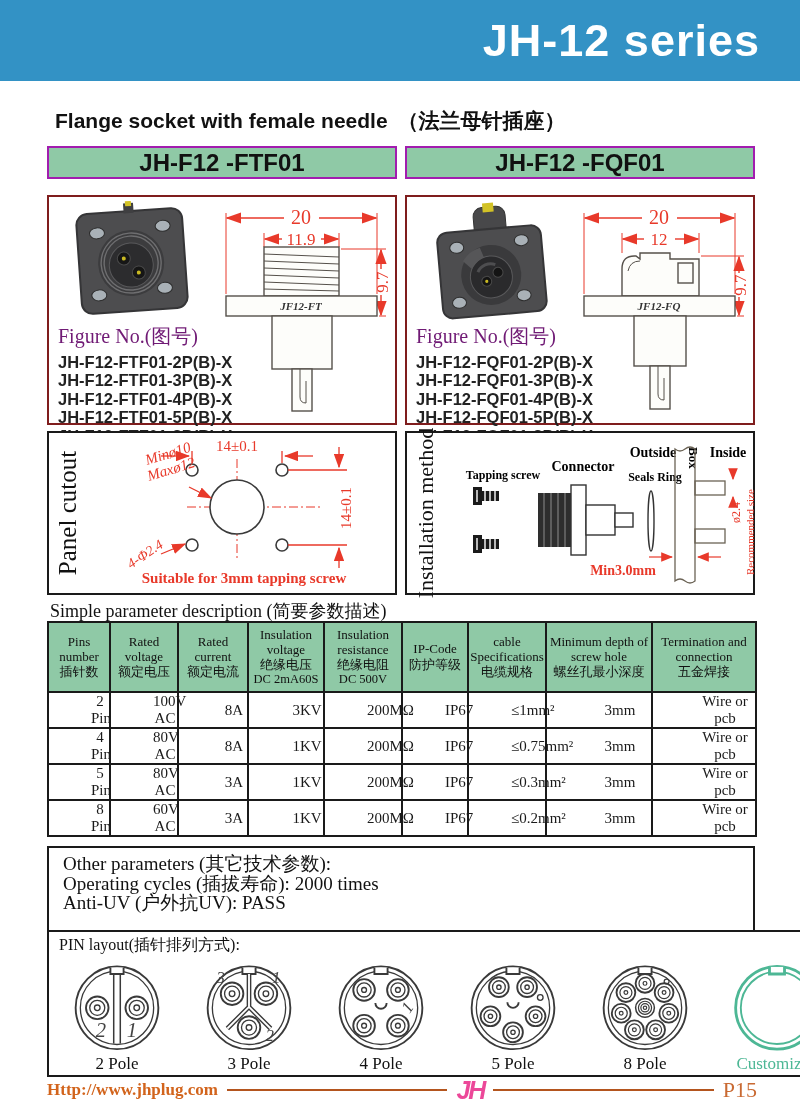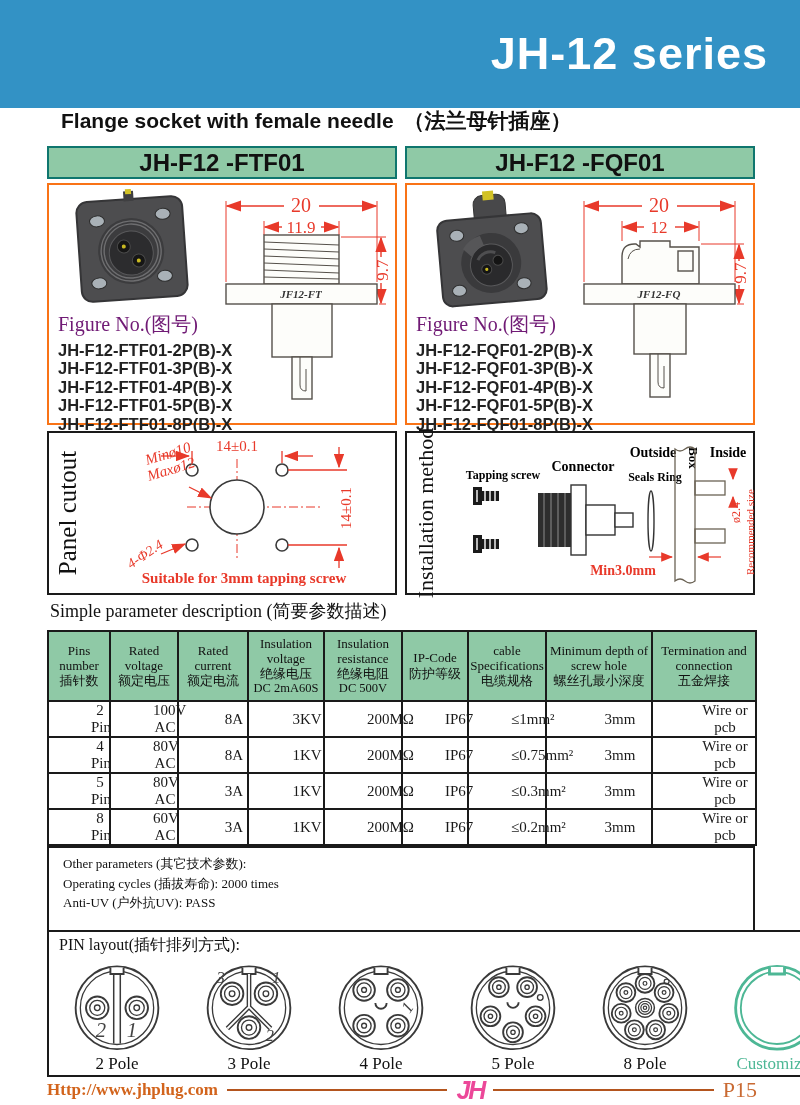--- a/index.html
+++ b/index.html
@@ -1,64 +1,64 @@
 <!DOCTYPE html>
 <html><head>
 <meta charset="utf-8">
 <style>
   * { margin:0; padding:0; box-sizing:border-box; }
   html,body { background:#ffffff; }
   .page { position:relative; width:800px; height:1105px; background:#fff;
           font-family:"Liberation Serif", serif; color:#1a1a1a; overflow:hidden; }
 
   
-  .topbar { position:absolute; top:0; left:0; width:800px; height:108px; background:#3392c5;
-            display:flex; align-items:center; justify-content:flex-end; padding-right:32px; }
+  .topbar { position:absolute; top:0; left:0; width:800px; height:81px; background:#3392c5;
+            display:flex; align-items:center; justify-content:flex-end; padding-right:40px; }
   .topbar .series { color:#fff; font-family:"Liberation Sans", sans-serif; font-weight:bold;
                     font-size:45px; letter-spacing:1px; }
 
-  .intro-title { position:absolute; top:107px; left:61px; font-family:"Liberation Sans", sans-serif;
+  .intro-title { position:absolute; top:107px; left:55px; font-family:"Liberation Sans", sans-serif;
                  font-weight:bold; font-size:21px; color:#111; }
   .intro-title .zh { font-family:"Liberation Serif", serif; font-weight:600; margin-left:10px; }
 
   
   .products { position:absolute; top:146px; left:47px; width:708px; height:279px; display:flex; gap:8px; }
   .panel { flex:1; display:flex; flex-direction:column; }
-  .panel-header { height:33px; border:2px solid #0f766e; background:#8fc9a6; display:flex;
+  .panel-header { height:33px; border:2px solid #a21caf; background:#8fc9a6; display:flex;
                   align-items:center; justify-content:center; font-family:"Liberation Sans", sans-serif;
                   font-weight:bold; font-size:24px; color:#111; }
-  .panel-body { flex:1; margin-top:4px; border:2px solid #f97316; position:relative; background:#fff;padding-left:28px; }
+  .panel-body { flex:1; margin-top:16px; border:2px solid #7f1d1d; position:relative; background:#fff;padding-left:28px; }
   .photo-svg { position:absolute; top:4px; left:8px; }
   .draw-svg  { position:absolute; top:4px; right:3px; }
   .figure-block { position:absolute; left:9px; top:126px; }
   .figure-label { font-size:20px; color:#701a75; margin-bottom:3px; }
   .figure-item  { font-family:"Liberation Sans", sans-serif; font-weight:bold; font-size:16.5px;
                   line-height:18.4px; color:#222; white-space:nowrap; }
 
   
   .midrow { position:absolute; top:431px; left:47px; width:708px; height:164px; display:flex; gap:8px; }
   .midbox { flex:1; border:2px solid #1a1a1a; position:relative; background:#fff; }
   .vtitle { position:absolute; top:50%; left:19px; transform:translate(-50%,-50%) rotate(-90deg);
             white-space:nowrap; font-size:25px; color:#111; }
   .vtitle.small { font-size:22px; }
 
   
   .param-title { position:absolute; top:599px; left:50px; font-size:18px; color:#111; }
   .table-wrap { position:absolute; top:621px; left:47px; width:708px; }
-  table { border-collapse:collapse; width:708px; table-layout:fixed;margin-top:9px; }
+  table { border-collapse:collapse; width:708px; table-layout:fixed; }
   th, td { border:2px solid #1a1a1a; text-align:center; vertical-align:middle;padding-left:42px; }
   th { background:#8fc9a6; font-weight:normal; height:70px; padding:1px; }
   td { height:31px; font-size:15px; background:#fff; }
   .h-en { font-size:13px; line-height:14.5px; color:#111; }
   .h-zh { font-size:13px; line-height:15px; color:#111; }
   .h-note { font-size:12.5px; line-height:14px; color:#111; }
 
   .other-box { position:absolute; top:846px; left:47px; width:708px; height:86px;
                border:2px solid #1a1a1a; padding:6px 14px; background:#fff; }
-  .other-line { font-size:13px; line-height:19.5px; color:#111; }
+  .other-line { font-size:19px; line-height:19.5px; color:#111; }
 
   .pin-box { position:absolute; top:930px; left:47px; width:800px; height:147px;
              border:2px solid #1a1a1a; background:#fff; }
   .pin-title { font-size:16px; padding:3px 10px 0 10px; color:#111; }
   .pin-row { display:flex; justify-content:space-between; align-items:flex-end; padding:2px 12px 0 12px; }
   .pin-item { text-align:center; width:112px; }
   .pin-label { font-size:17px; color:#111; margin-top:-2px; }
   .pin-label.teal { color:#4db795; }
 
   .footer { position:absolute; top:1077px; left:47px; width:710px; height:26px;

